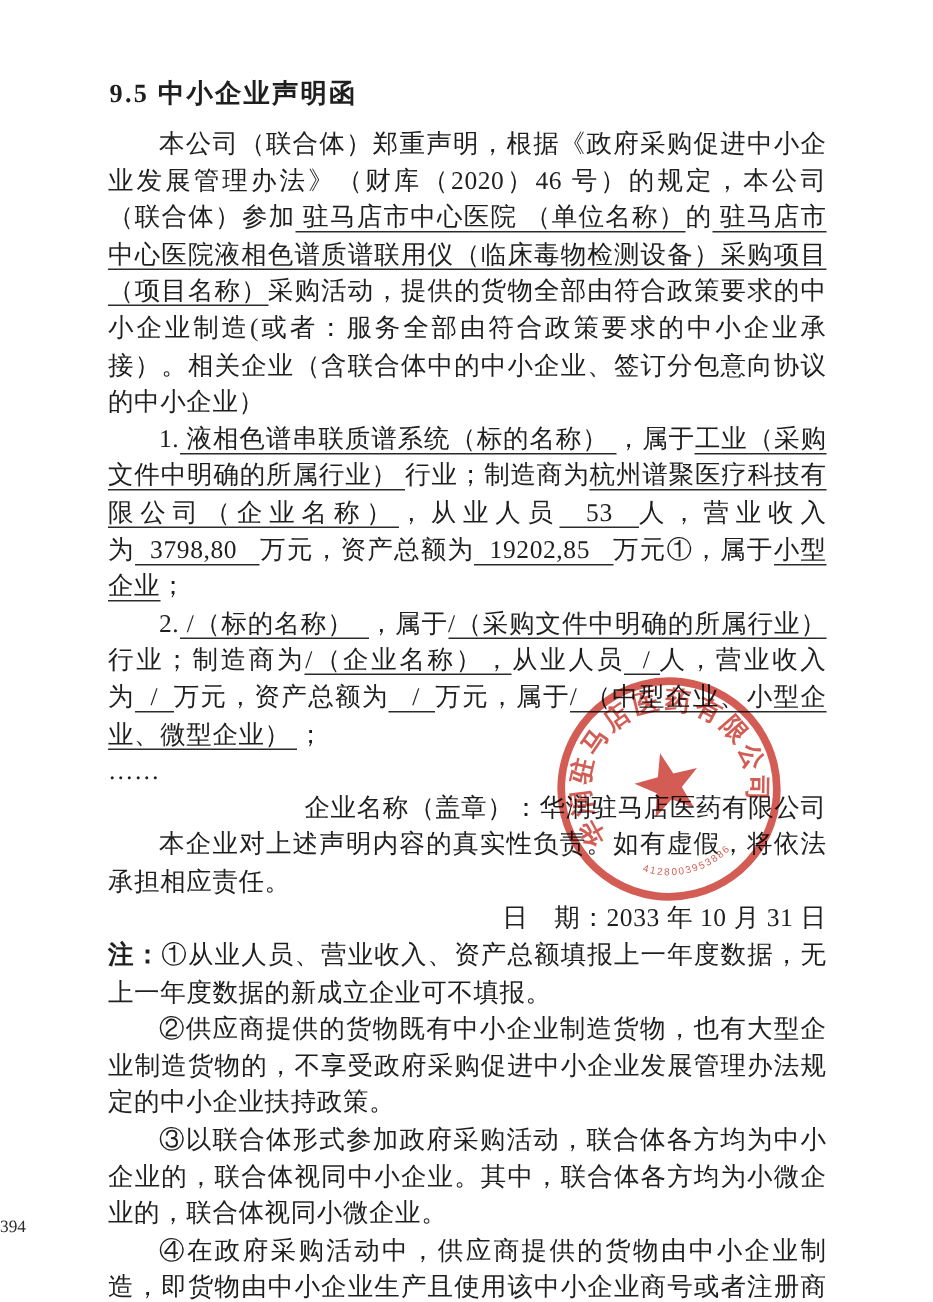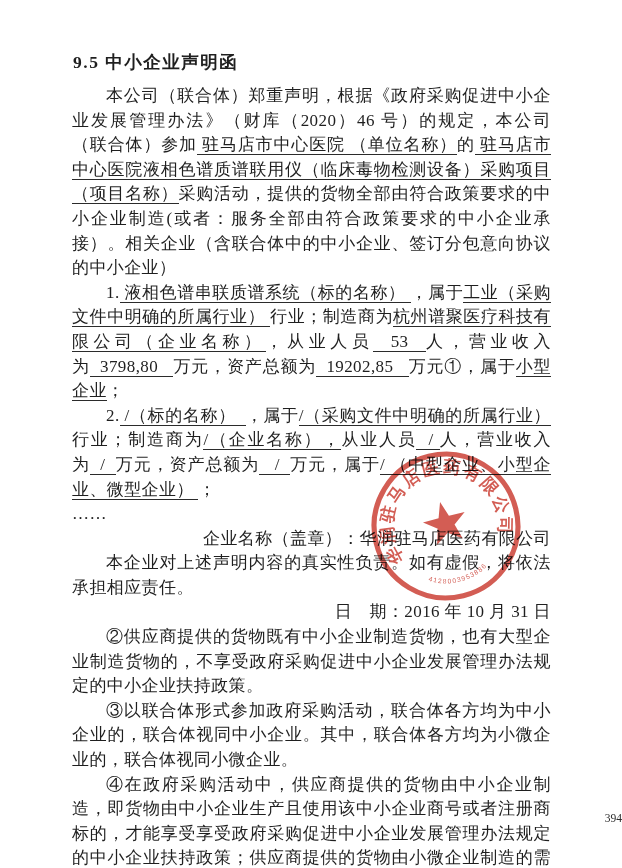--- a/index.html
+++ b/index.html
@@ -19,21 +19,21 @@
   .para {
     margin:0; font-size:17px; line-height:24.6px;
     text-align:justify; letter-spacing:0.4px;
   }
   .indent { text-indent:2em; }
   .right { text-align:right; }
   .u { border-bottom:1px solid #2b2b2b; }
   .b { font-weight:bold; }
   .pageno {
     position:absolute; left:0; right:0; bottom:44px;
-    text-align:right; font-size:11.5px; color:#2a2a2a;
+    text-align:left; font-size:11.5px; color:#2a2a2a;
   }
   .stamp {
     position:absolute; left:369px; top:449px;
     width:154px; height:154px;
     transform:rotate(-14deg);
     opacity:0.82;
     mix-blend-mode:multiply;
     pointer-events:none;
   }
   .stamp svg { display:block; width:100%; height:100%; }
@@ -45,21 +45,22 @@
   <div class="content">
 
     <h1 class="title">9.5 中小企业声明函</h1>
 
     <p class="para indent"><span>本公司（联合体）郑重声明，根据《政府采购促进中小企业发展管理办法》（财库（2020）46 号）的规定，本公司 （联合体）参加</span><span class="u">&nbsp;驻马店市中心医院 （单位名称）</span><span>的</span><span class="u">&nbsp;驻马店市中心医院液相色谱质谱联用仪（临床毒物检测设备）采购项目（项目名称）</span><span>采购活动，提供的货物全部由符合政策要求的中小企业制造(或者：服务全部由符合政策要求的中小企业承接）。相关企业（含联合体中的中小企业、签订分包意向协议的中小企业）</span></p>
     <p class="para indent"><span>1.</span><span class="u">&nbsp;液相色谱串联质谱系统（标的名称）&nbsp;</span><span>，属于</span><span class="u">工业（采购文件中明确的所属行业）&nbsp;</span><span>行业；制造商为</span><span class="u">杭州谱聚医疗科技有限公司（企业名称）</span><span>，从业人员</span><span class="u">&nbsp;&nbsp;53&nbsp;&nbsp;</span><span>人，营业收入为</span><span class="u">&nbsp;&nbsp;3798,80&nbsp;&nbsp;&nbsp;</span><span>万元，资产总额为</span><span class="u">&nbsp;&nbsp;19202,85&nbsp;&nbsp;&nbsp;</span><span>万元①，属于</span><span class="u">小型企业</span><span>；</span></p>
     <p class="para indent"><span>2.</span><span class="u">&nbsp;/（标的名称）&nbsp;&nbsp;</span><span>，属于</span><span class="u">/（采购文件中明确的所属行业）</span><span>行业；制造商为</span><span class="u">/（企业名称），</span><span>从业人员</span><span class="u">&nbsp;&nbsp;/&nbsp;</span><span>人，营业收入为</span><span class="u">&nbsp;&nbsp;/&nbsp;&nbsp;</span><span>万元，资产总额为</span><span class="u">&nbsp;&nbsp;&nbsp;/&nbsp;&nbsp;</span><span>万元，属于</span><span class="u">/&nbsp;（中型企业、小型企业、微型企业）&nbsp;</span><span>；</span></p>
     <p class="para">……</p>
     <p class="para right">企业名称（盖章）：华润驻马店医药有限公司</p>
     <p class="para indent">本企业对上述声明内容的真实性负责。如有虚假，将依法承担相应责任。</p>
-    <p class="para right">日　期：2016 年 10 月 31 日</p>
+    <p class="para right">日　期：2033 年 10 月 31 日</p>
+    <p class="para"><span class="b">注：</span><span>①从业人员、营业收入、资产总额填报上一年度数据，无上一年度数据的新成立企业可不填报。</span></p>
     <p class="para indent">②供应商提供的货物既有中小企业制造货物，也有大型企业制造货物的，不享受政府采购促进中小企业发展管理办法规定的中小企业扶持政策。</p>
     <p class="para indent">③以联合体形式参加政府采购活动，联合体各方均为中小企业的，联合体视同中小企业。其中，联合体各方均为小微企业的，联合体视同小微企业。</p>
     <p class="para indent">④在政府采购活动中，供应商提供的货物由中小企业制造，即货物由中小企业生产且使用该中小企业商号或者注册商标的，才能享受享受政府采购促进中小企业发展管理办法规定的中小企业扶持政策；供应商提供的货物由小微企业制造的需提供生产企业的财务审计报告等证明材料。</p>
   </div>
 
   <div class="stamp">
     <svg viewBox="0 0 150 150" xmlns="http://www.w3.org/2000/svg">
       <defs>
         <path id="seal-top-arc" d="M 34 107 A 52 52 0 1 1 116 107" fill="none"></path>
         <path id="seal-bottom-arc" d="M 26.5 103 A 56 56 0 0 0 123.5 103" fill="none"></path>

